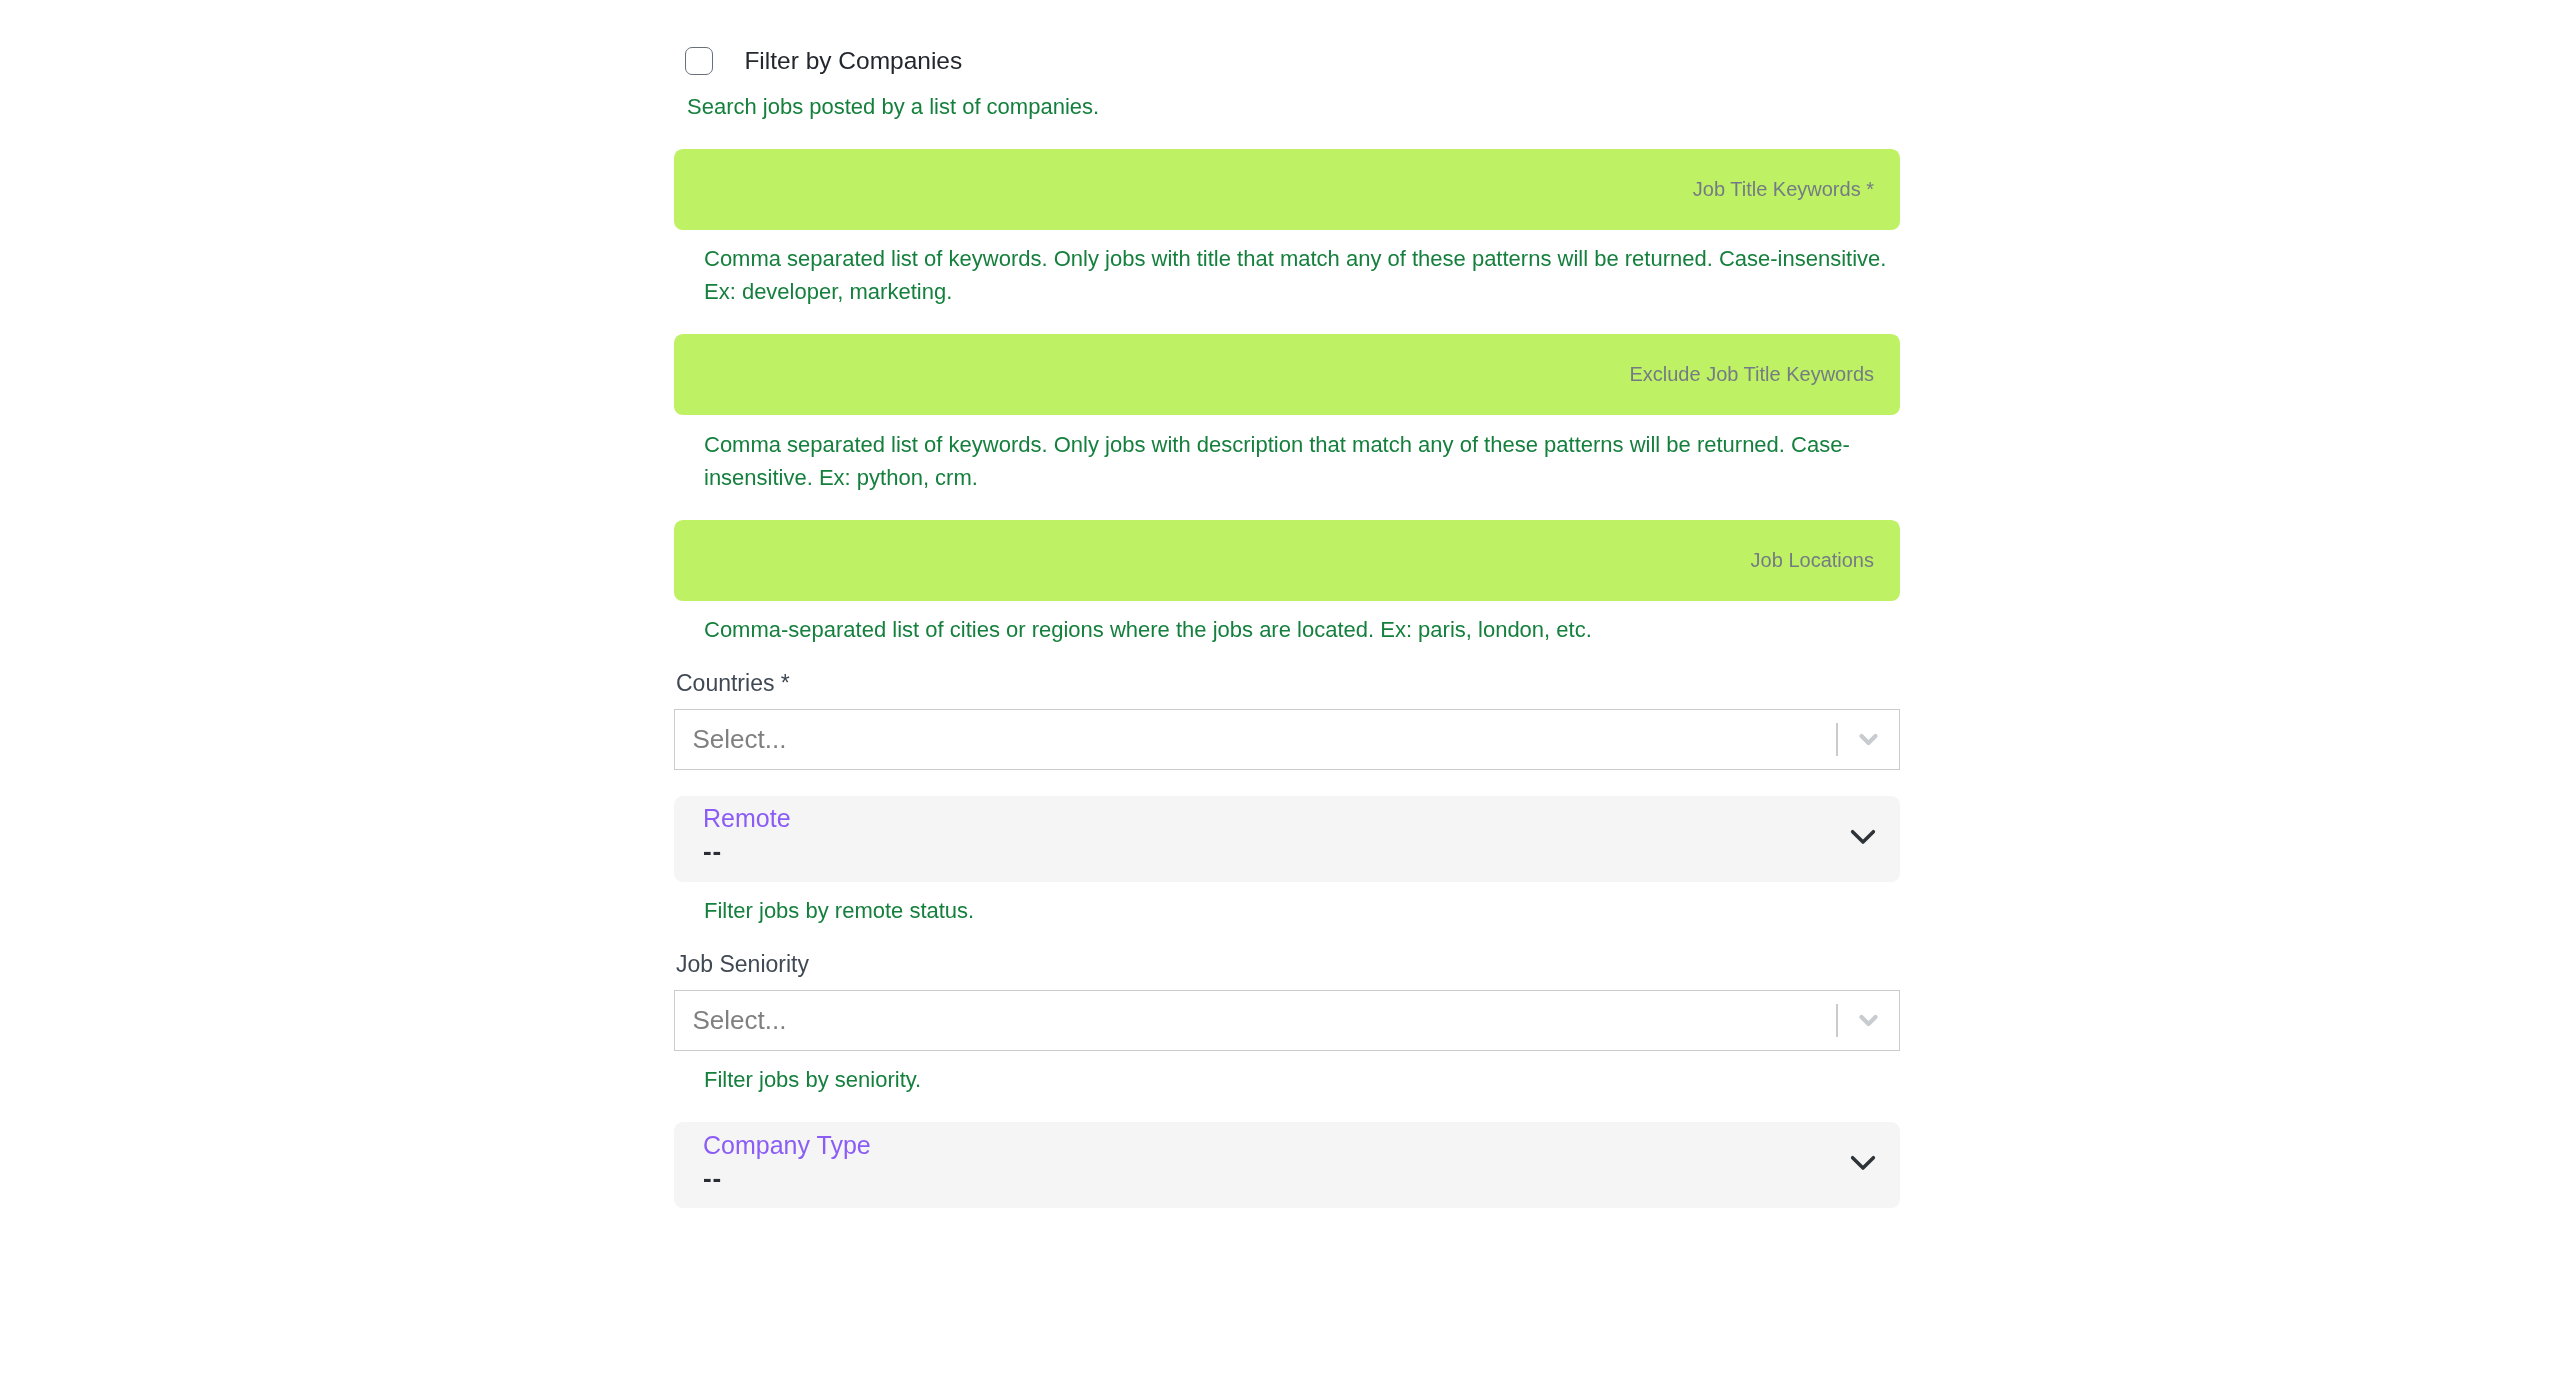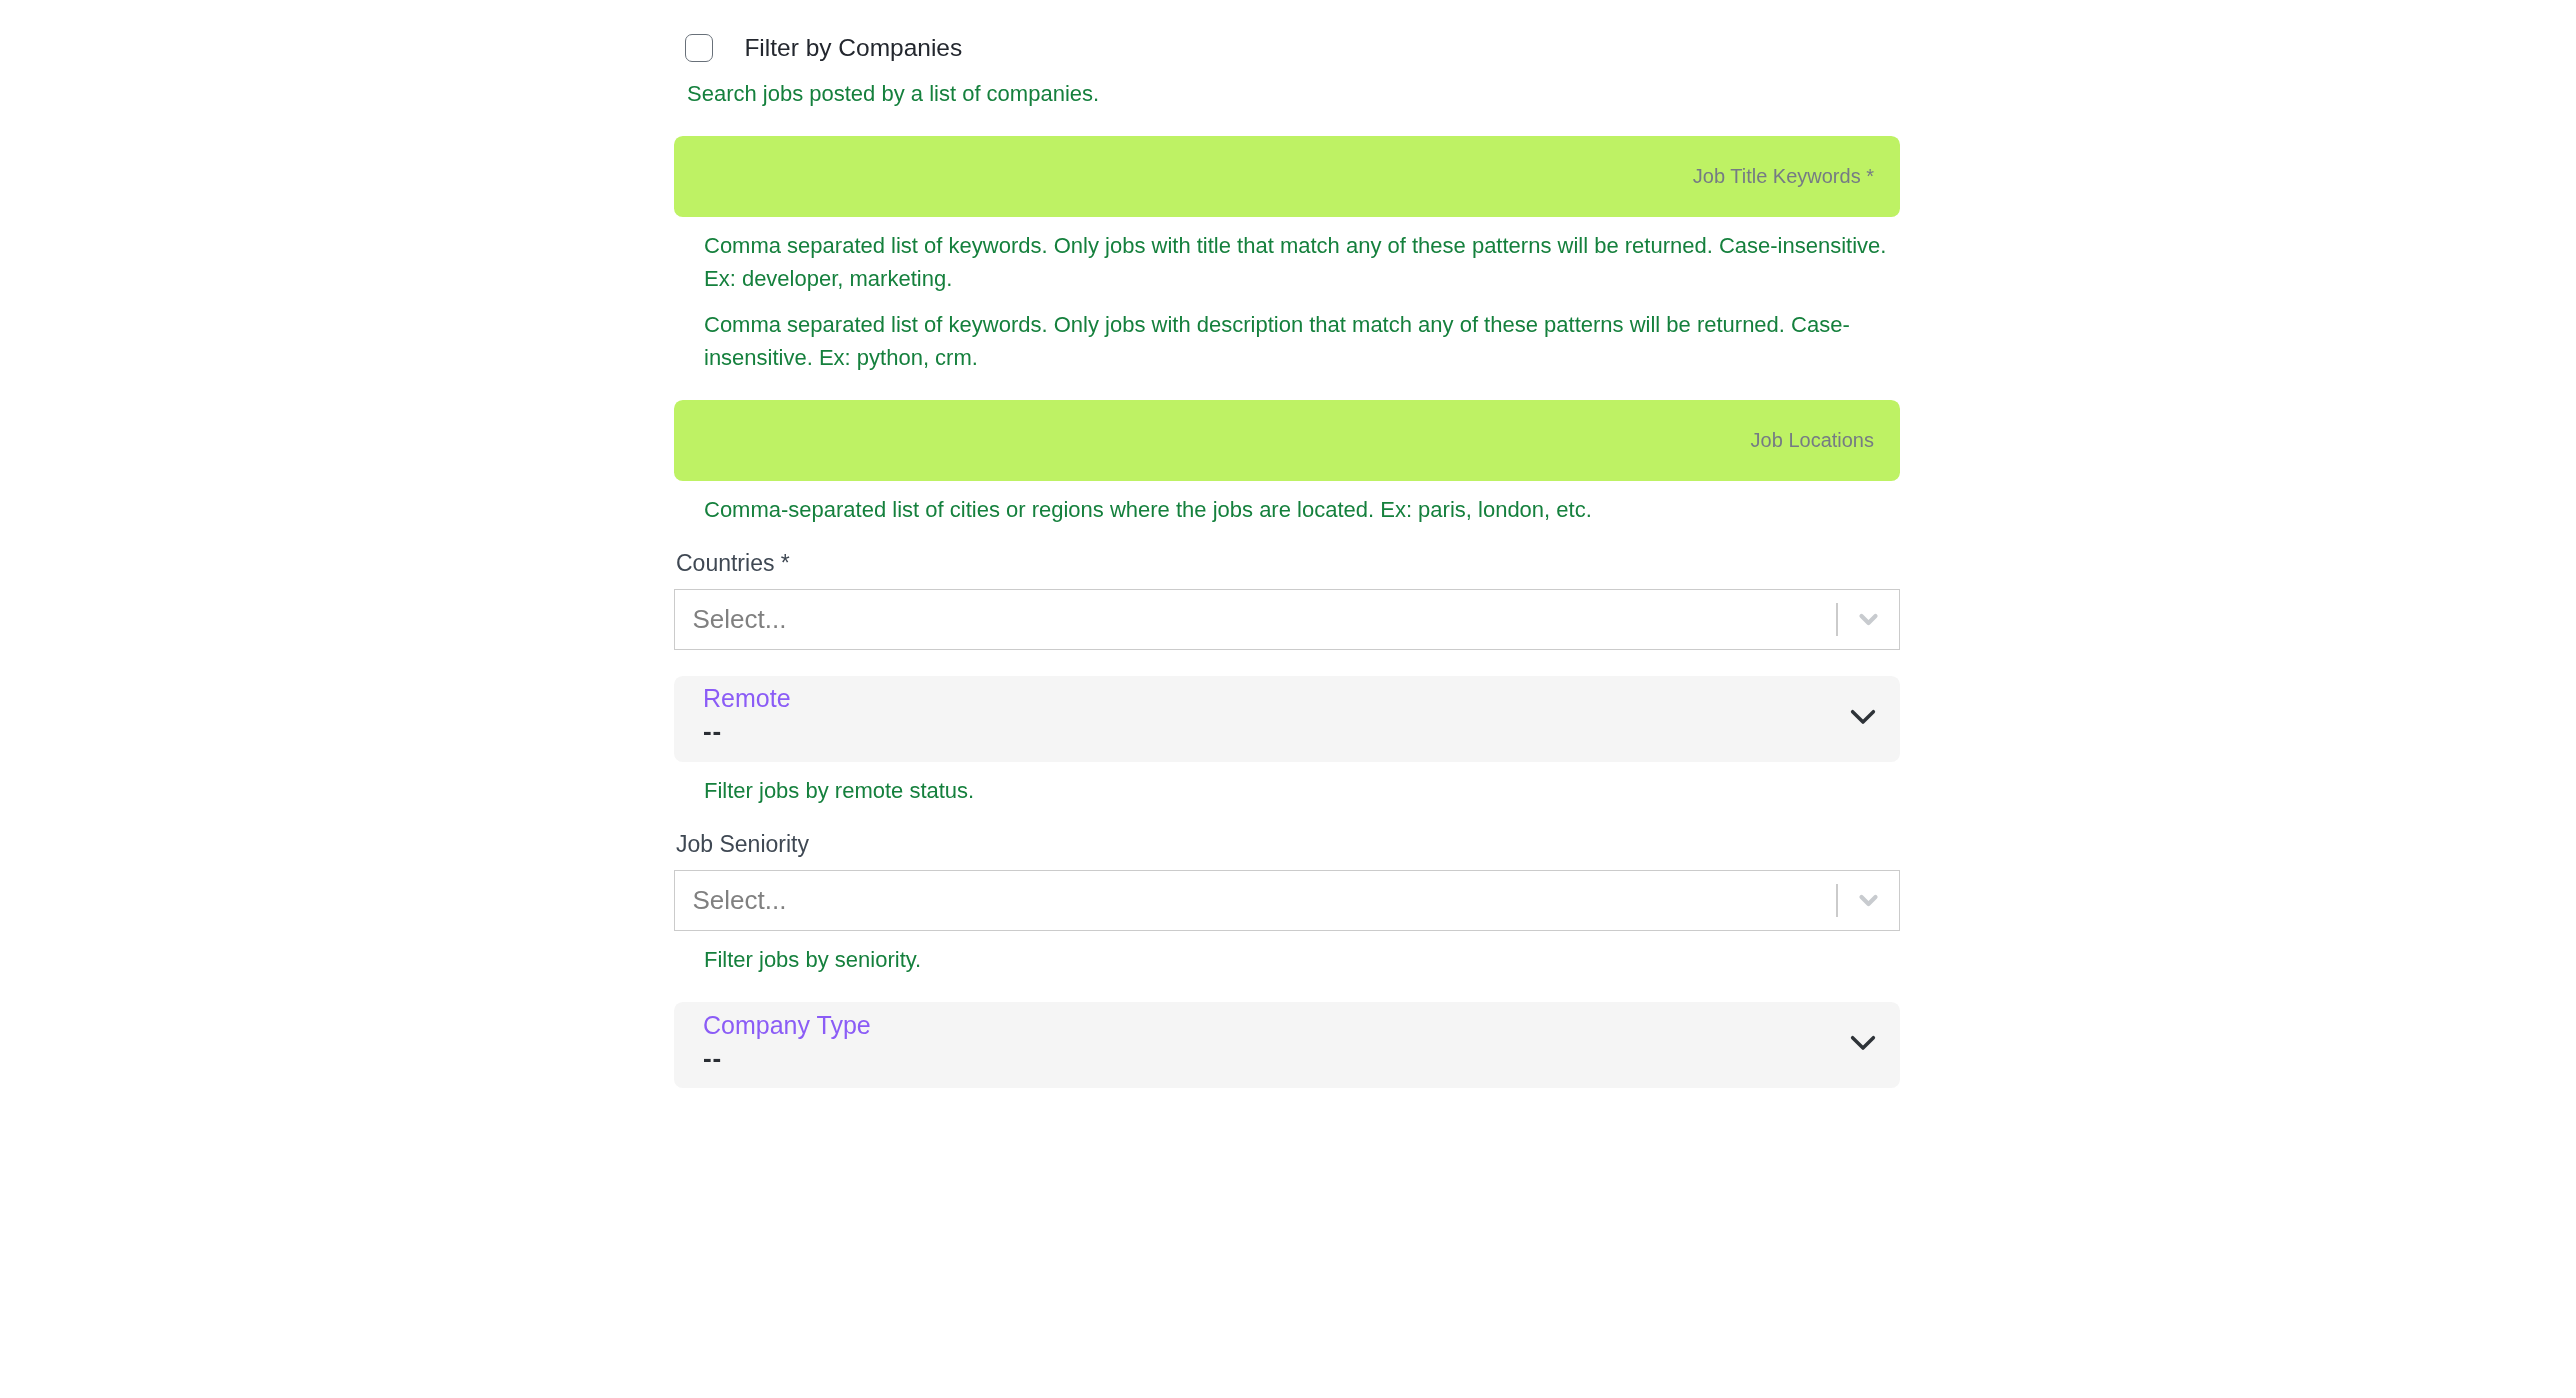--- a/index.html
+++ b/index.html
@@ -6,21 +6,21 @@
   html, body { margin: 0; padding: 0; }
   body {
     width: 2576px; height: 1398px;
     background: #ffffff;
     font-family: "Liberation Sans", sans-serif;
     overflow: hidden;
     position: relative;
   }
   .column {
     position: absolute;
-    left: 674px; top: 0;
+    left: 674px; top: 13px;
     width: 1226px;
     padding-top: 33px;
   }
   
   .checkbox-row {
     display: flex; align-items: center;
     gap: 31px; margin-left: 11.4px; height: 30px;
   }
   input.checkbox {
     appearance: none; -webkit-appearance: none;
@@ -97,20 +97,21 @@
 
   <div class="checkbox-row">
     <input type="checkbox" class="checkbox" style="">
     <span class="checkbox-label">Filter by Companies</span>
   </div>
   <div class="help first">Search jobs posted by a list of companies.</div>
 
   <input class="filled-input" type="text" placeholder="Job Title Keywords *" style="">
   <div class="help">Comma separated list of keywords. Only jobs with title that match any of these patterns will be returned. Case-insensitive. Ex: developer, marketing.</div>
 
+  <input class="filled-input" type="text" placeholder="Exclude Job Title Keywords" style="">
 
   <div class="help">Comma separated list of keywords. Only jobs with description that match any of these patterns will be returned. Case-insensitive. Ex: python, crm.</div>
 
   <input class="filled-input" type="text" placeholder="Job Locations" style="">
   <div class="help">Comma-separated list of cities or regions where the jobs are located. Ex: paris, london, etc.</div>
 
   <div class="field-label">Countries *</div>
   <div class="select-control">
     <span class="select-placeholder">Select...</span>
     <span class="select-separator"></span>

